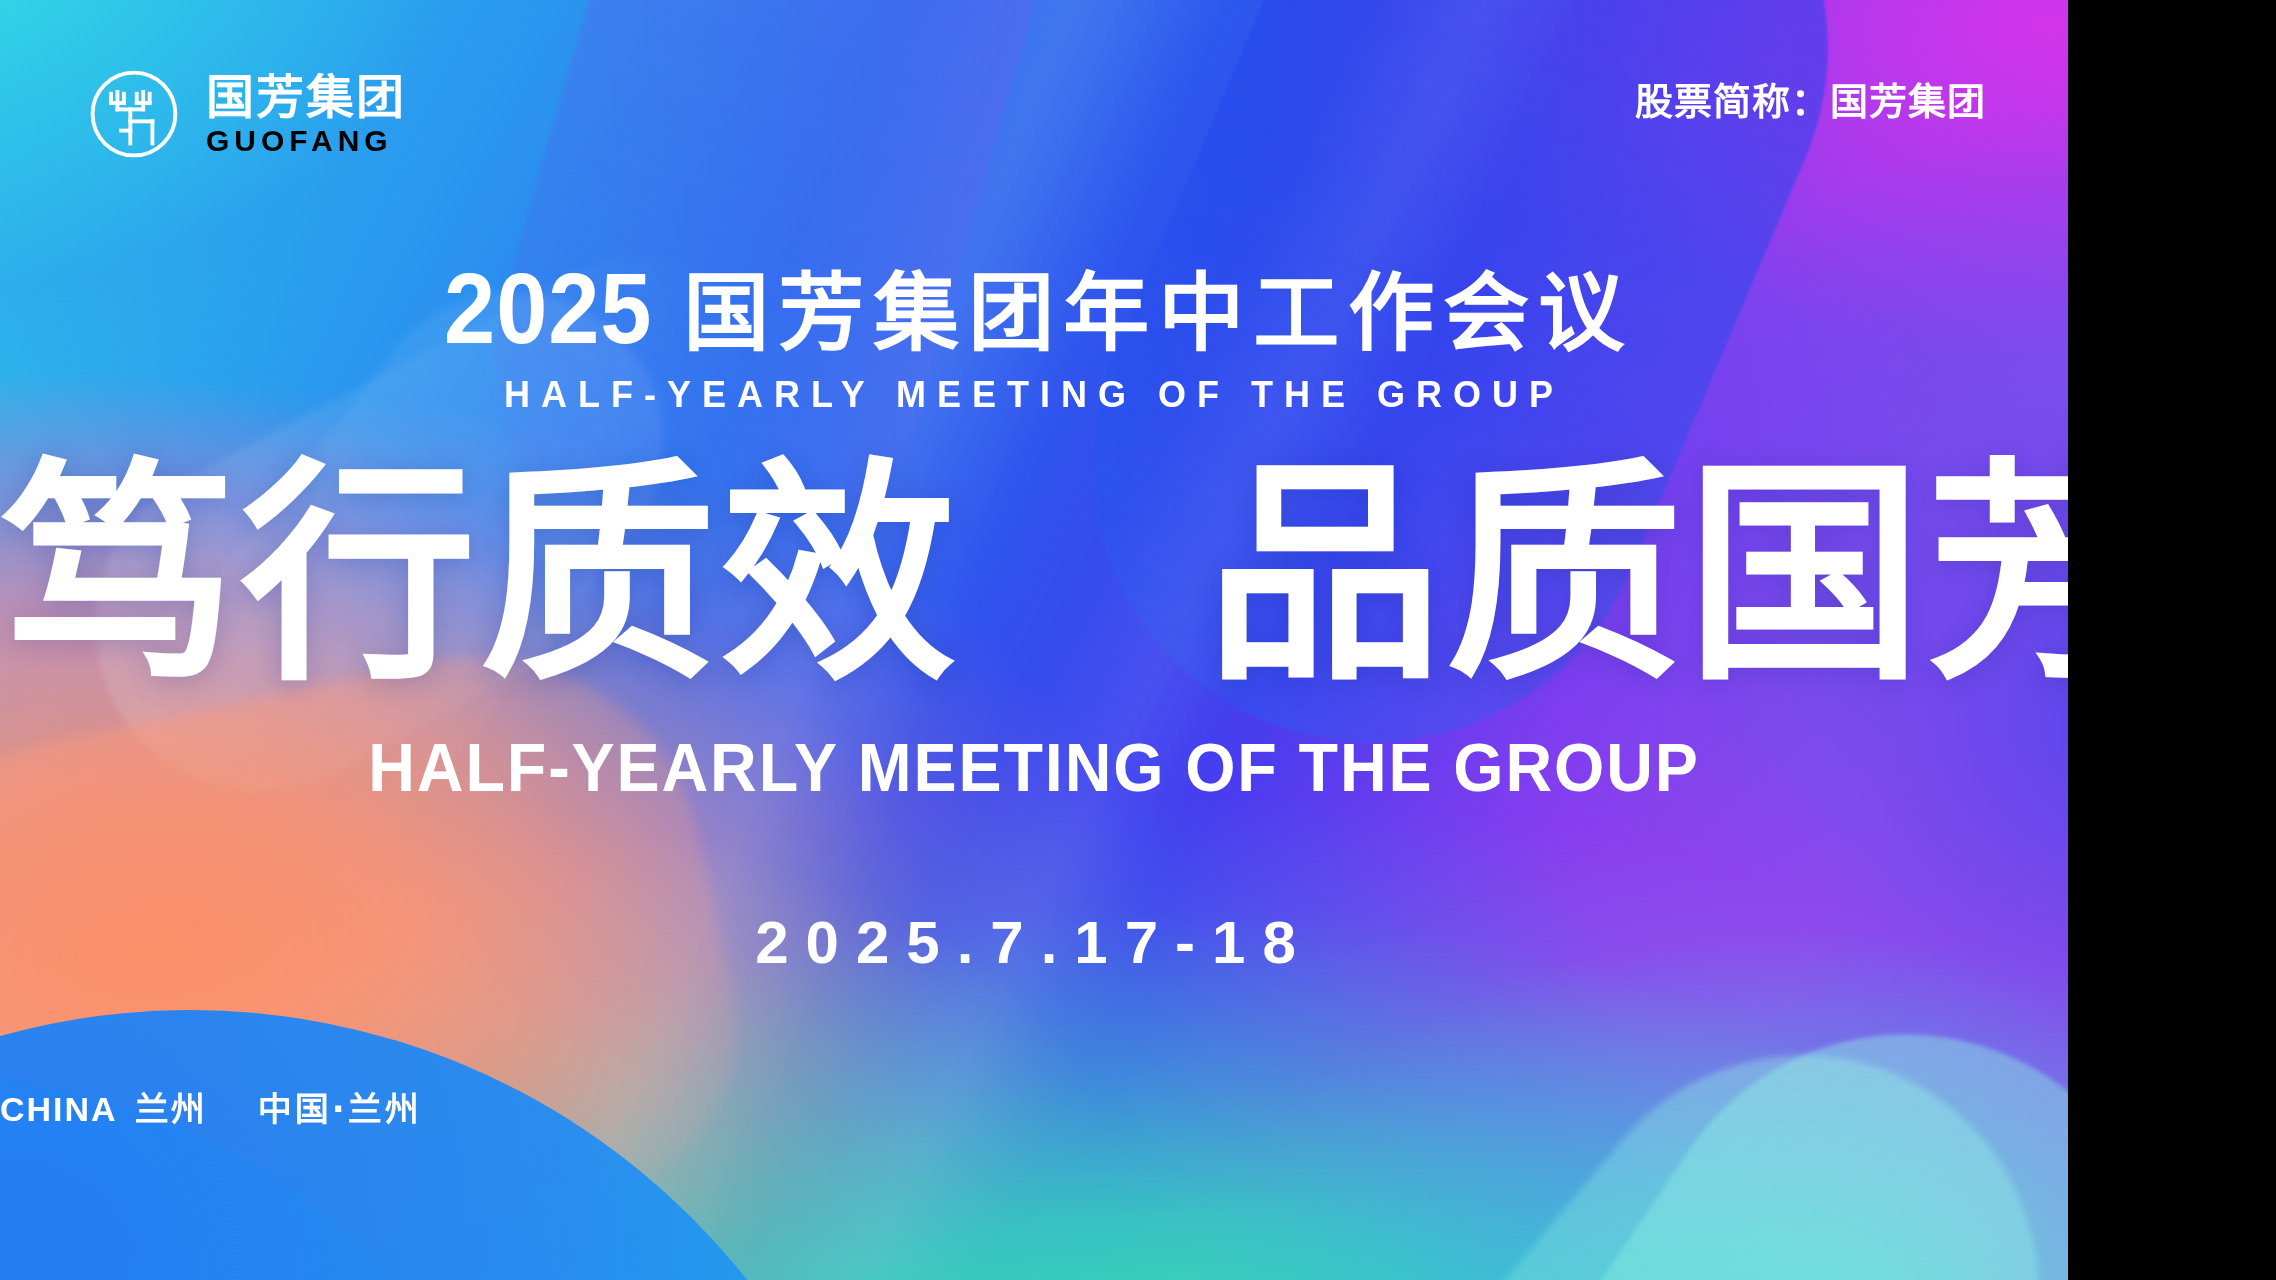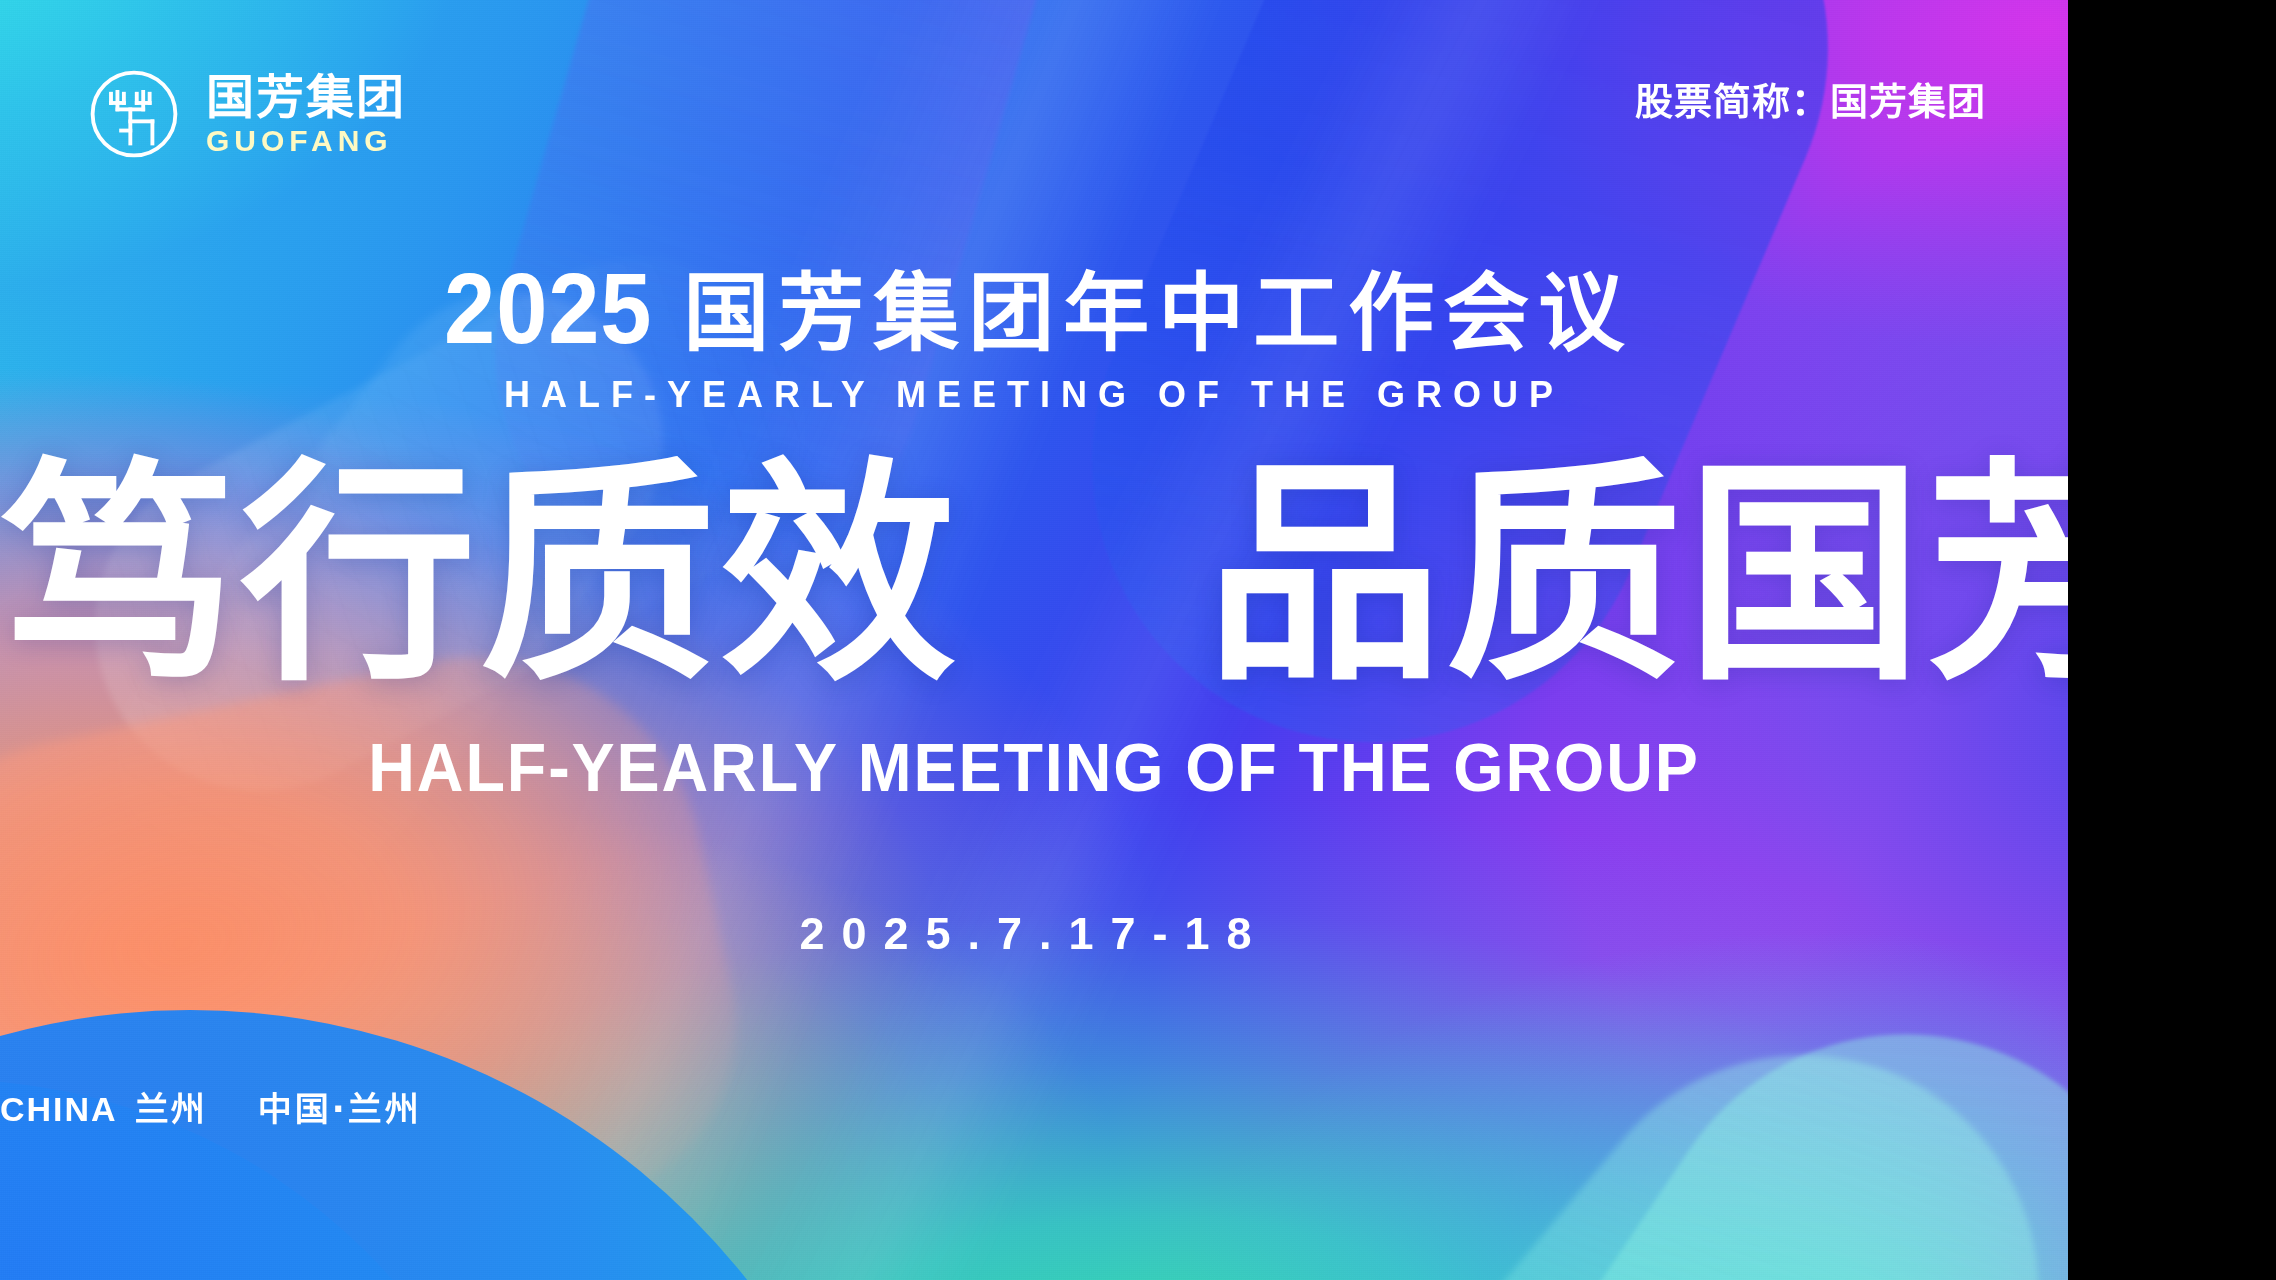--- a/index.html
+++ b/index.html
@@ -259,21 +259,21 @@
     display:flex; align-items:center; gap:26px;
   }
   #logo .mark{ width:92px; height:92px; flex:0 0 auto; display:block; }
   #logo .wordmark{ display:flex; flex-direction:column; line-height:1; }
   #logo .cn{
     font-size:48px; font-weight:700; color:#fff;
     letter-spacing:2px; white-space:nowrap;
     font-family:"DejaVu Sans","Liberation Sans",sans-serif;
   }
   #logo .en{
-    font-size:30px; font-weight:700; color:#fef9c3;
+    font-size:30px; font-weight:700; color:#000000;
     letter-spacing:5px; margin-top:5px; white-space:nowrap;
     font-family:"Liberation Sans",sans-serif;
   }
 
   
   #stock-info{
     position:absolute; right:82px; top:76px;
     text-align:right; color:#fff;
     font-family:"DejaVu Sans","Liberation Sans",sans-serif;
     font-size:38px; font-weight:700; line-height:1.42;
@@ -326,21 +326,21 @@
     font-size:68px; font-weight:700; color:#fff;
     letter-spacing:2px; white-space:nowrap;
     font-family:"Liberation Sans",sans-serif;
     transform:scaleX(.95);
   }
 
   
   #event-date{
     position:absolute; left:0; right:0; top:908px;
     text-align:center;
-    font-size:45px; font-weight:700; color:#fff;
+    font-size:60px; font-weight:700; color:#fff;
     letter-spacing:17px; white-space:nowrap;
     font-family:"Liberation Sans",sans-serif;
   }
 
   
   #event-location{
     position:absolute; left:0; right:0; top:1082px;
     text-align:left; white-space:nowrap;
     color:#fff;
     font-family:"DejaVu Sans","Liberation Sans",sans-serif;

